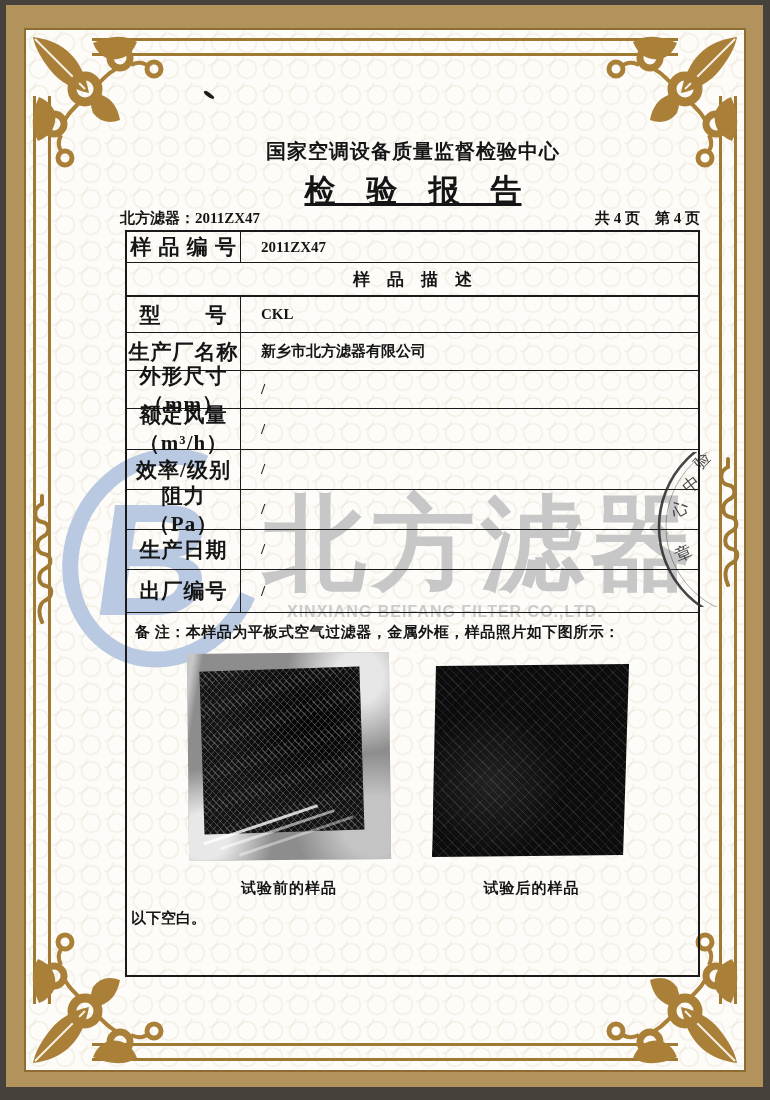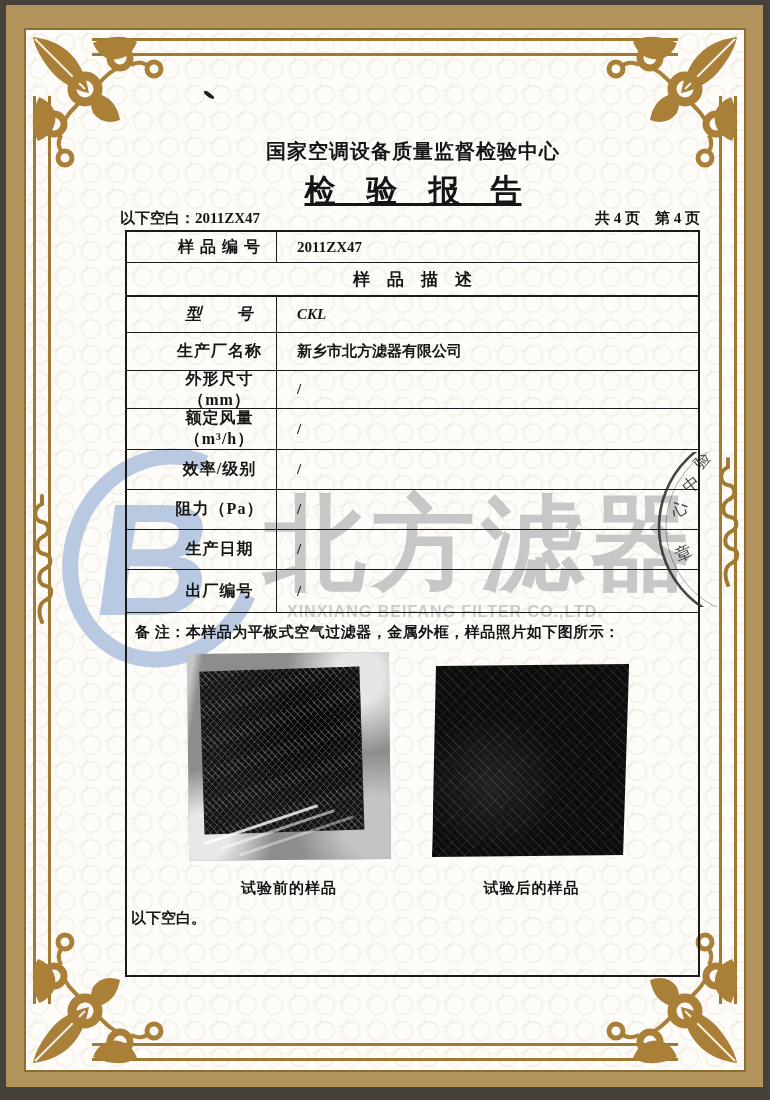--- a/index.html
+++ b/index.html
@@ -43,23 +43,23 @@
   .wm-en{position:absolute;left:287px;top:603px;z-index:1;color:#cbcbcb;
          font-family:"Liberation Sans","DejaVu Sans",sans-serif;font-weight:bold;
          font-size:16px;letter-spacing:1px;white-space:nowrap;}
   
   .tbl{position:absolute;left:125px;top:230px;width:575px;z-index:2;
        border:2px solid #1a1a1a;box-sizing:border-box;background:transparent;}
   .row{display:flex;border-bottom:1.5px solid #1a1a1a;box-sizing:border-box;}
   .row:last-child{border-bottom:none;}
   .lab{width:114px;border-right:1.5px solid #1a1a1a;box-sizing:border-box;
        display:flex;align-items:center;justify-content:center;text-align:center;
-       font-size:16px;font-weight:bold;letter-spacing:1px;margin-left:36px;}
+       font-size:21px;font-weight:bold;letter-spacing:1px;}
   .val{flex:1;display:flex;align-items:center;padding-left:20px;font-size:15px;font-weight:bold;}
-  .h31{height:31px;} .h32{height:32px;} .h36{height:36px;font-style:italic;} .h38{height:38px;}
+  .h31{height:31px;} .h32{height:32px;} .h36{height:36px;} .h38{height:38px;}
   .h40{height:40px;} .h41{height:41px;} .h43{height:43px;}
   .deschdr{display:flex;align-items:center;justify-content:center;
            font-size:17px;font-weight:bold;border-bottom:2px solid #1a1a1a;}
   .remark{position:relative;height:362px;font-size:15px;}
   .remark .line1{position:absolute;left:8px;top:10px;font-weight:bold;letter-spacing:.5px;}
   .photo{position:absolute;overflow:hidden;}
   .photo.before{left:61px;top:40px;width:202px;height:207px;background:#8d8d8d;transform:rotate(-.6deg);
     background-image:
       radial-gradient(ellipse at 85% 12%, rgba(235,235,235,.95) 0 10%, transparent 30%),
       radial-gradient(ellipse at 8% 88%, rgba(242,242,242,.9) 0 9%, transparent 26%),
@@ -152,21 +152,21 @@
       <text x="52" y="158" font-family="Liberation Sans, DejaVu Sans, sans-serif" font-weight="bold" font-size="150" fill="#b9c9e1" transform="skewX(-8)">B</text>
     </svg>
     <div class="wm-cn">北方滤器</div>
     <div class="wm-en">XINXIANG BEIFANG FILTER CO.,LTD.</div>
 
     <div class="speck"></div>
 
     <div class="title1">国家空调设备质量监督检验中心</div>
     <div class="title2">检　验　报　告</div>
     <div class="meta">
-      <span class="no"><span>以下空白：</span><span>2011ZX47</span></span>
+      <span class="no"><span>北方滤器：</span><span>2011ZX47</span></span>
       <span class="pg">共 4 页　第 4 页</span>
     </div>
 
     <div class="tbl">
       <div class="row h31">
         <div class="lab">样 品 编 号</div>
         <div class="val">2011ZX47</div>
       </div>
       <div class="deschdr h32">样　品　描　述</div>
       <div class="row h36">

